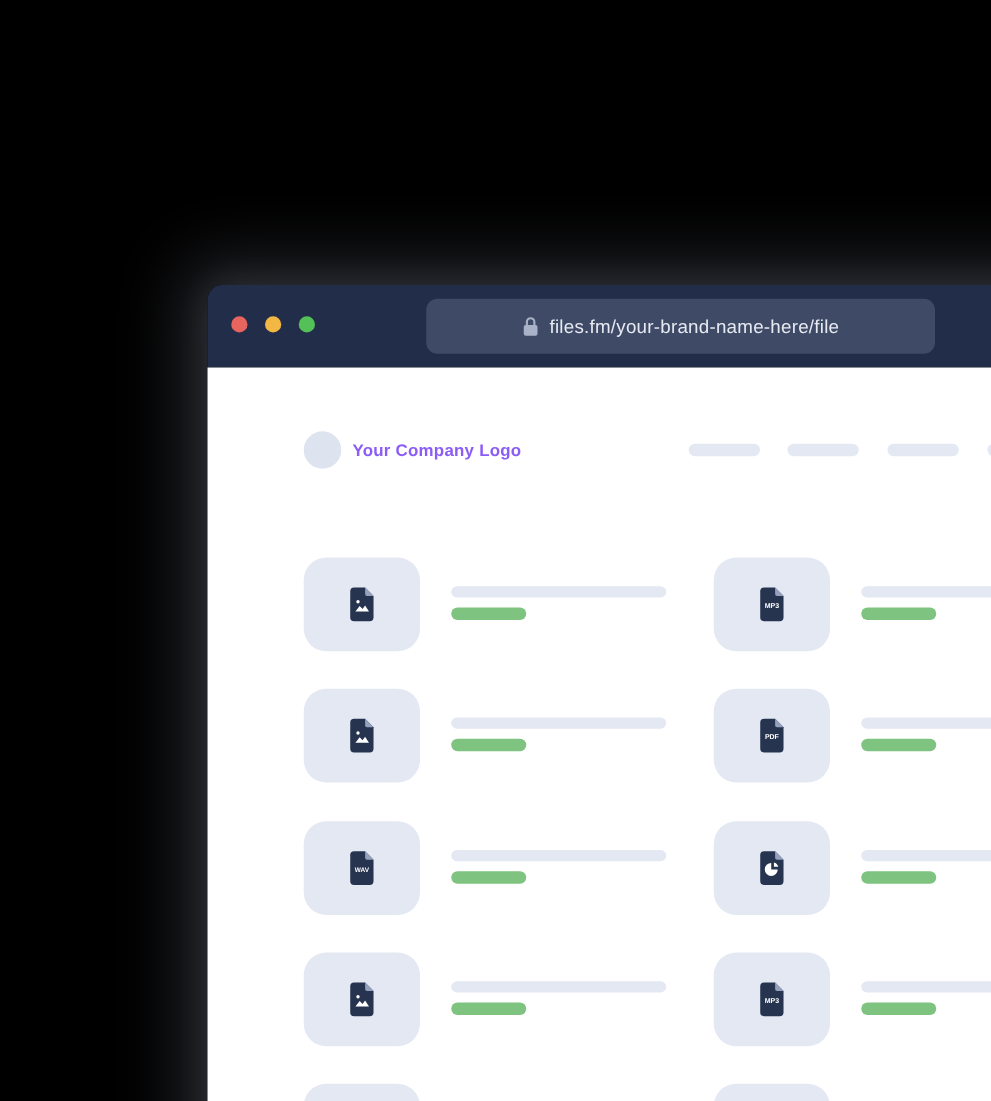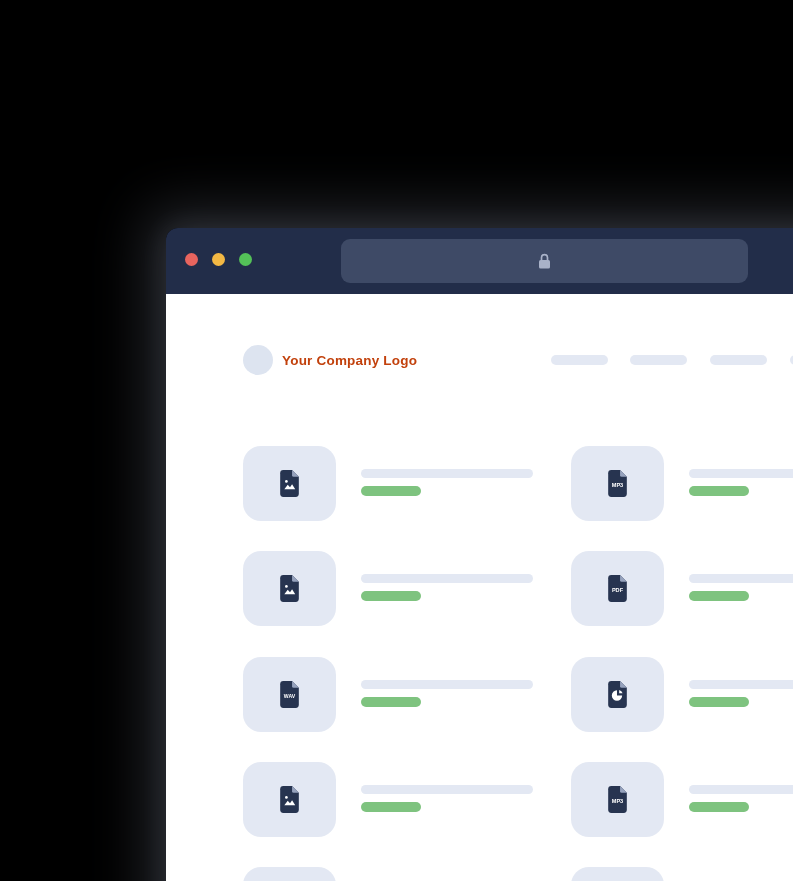--- a/index.html
+++ b/index.html
@@ -45,21 +45,21 @@
   }
 
   .logo-circle {
     position:absolute; left:77px; top:51px;
     width:30px; height:30px; border-radius:50%;
     background:#dde4f0;
   }
   .logo-text {
     position:absolute; left:116px; top:51px; height:30px;
     display:flex; align-items:center;
-    font-size:13.5px; font-weight:bold; color:#c2410c; letter-spacing:0.2px;
+    font-size:13.5px; font-weight:bold; color:#8b5cf6; letter-spacing:0.2px;
     white-space:nowrap;
   }
   .nav-pill {
     position:absolute; top:61px;
     width:57px; height:10px; border-radius:5px;
     background:#e3e8f3;
   }
 
   
   .file-item { position:absolute; width:420px; height:80px; }
@@ -91,20 +91,21 @@
   <div class="title-bar">
     <span class="dot dot-close"></span>
     <span class="dot dot-minimize"></span>
     <span class="dot dot-maximize"></span>
 
     <div class="url-bar">
       <svg class="lock-icon" width="13" height="16" viewBox="0 0 13 16">
         <rect x="1" y="7" width="11" height="8.5" rx="1.6" fill="#a9b2c8"></rect>
         <path d="M3.5 7.5 V4.6 a3 3 0 0 1 6 0 V7.5" fill="none" stroke="#a9b2c8" stroke-width="1.7"></path>
       </svg>
+      <span class="url-text">files.fm/your-brand-name-here/file</span>
     </div>
 
   </div>
 
   <div class="content">
 
     <div class="logo-circle"></div>
     <div class="logo-text">Your Company Logo</div>
 
     <span class="nav-pill" style="left:385px"></span>

